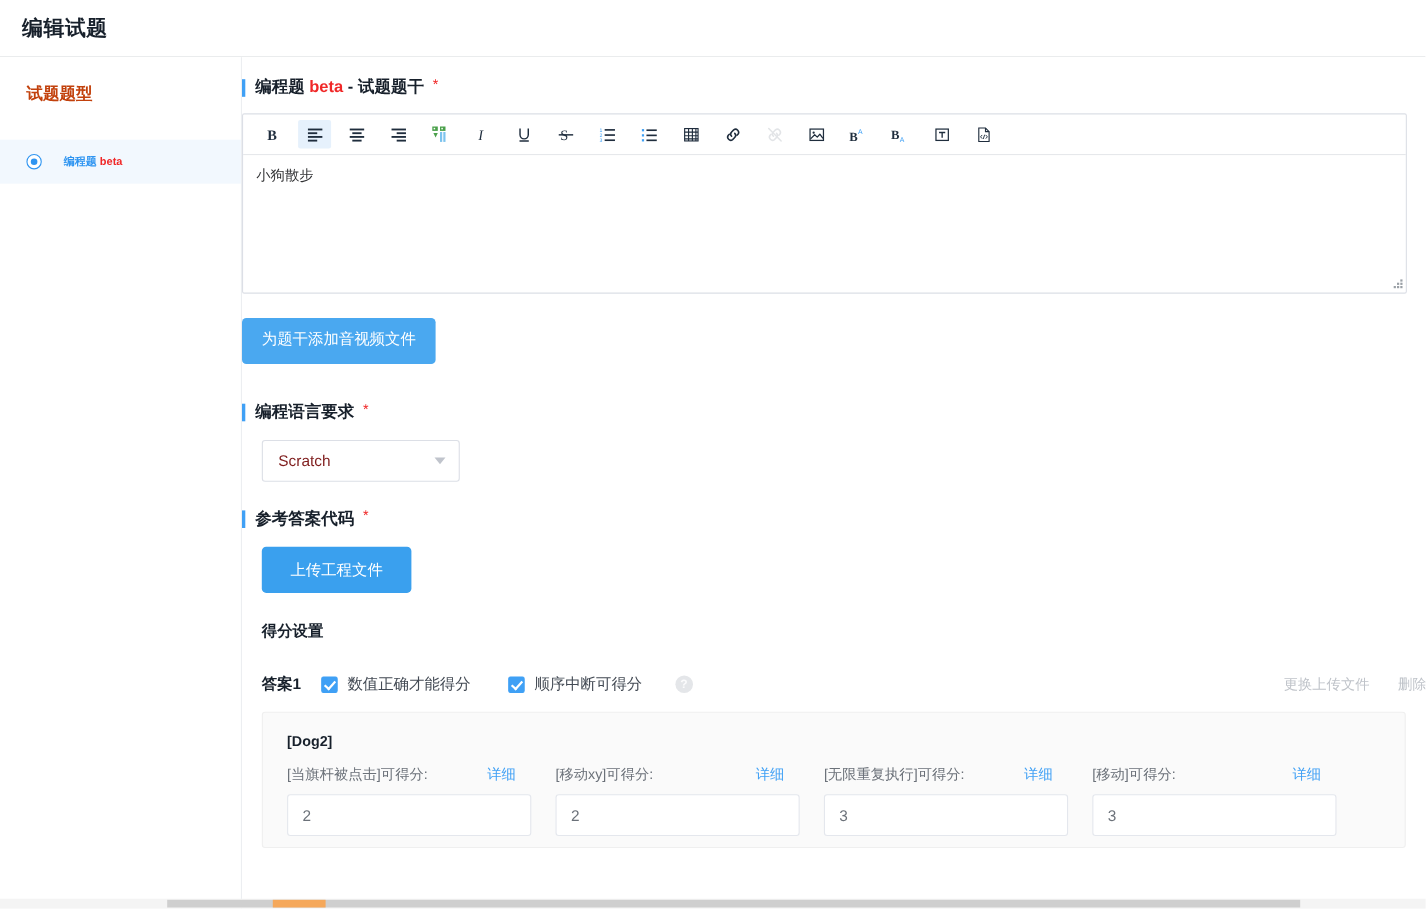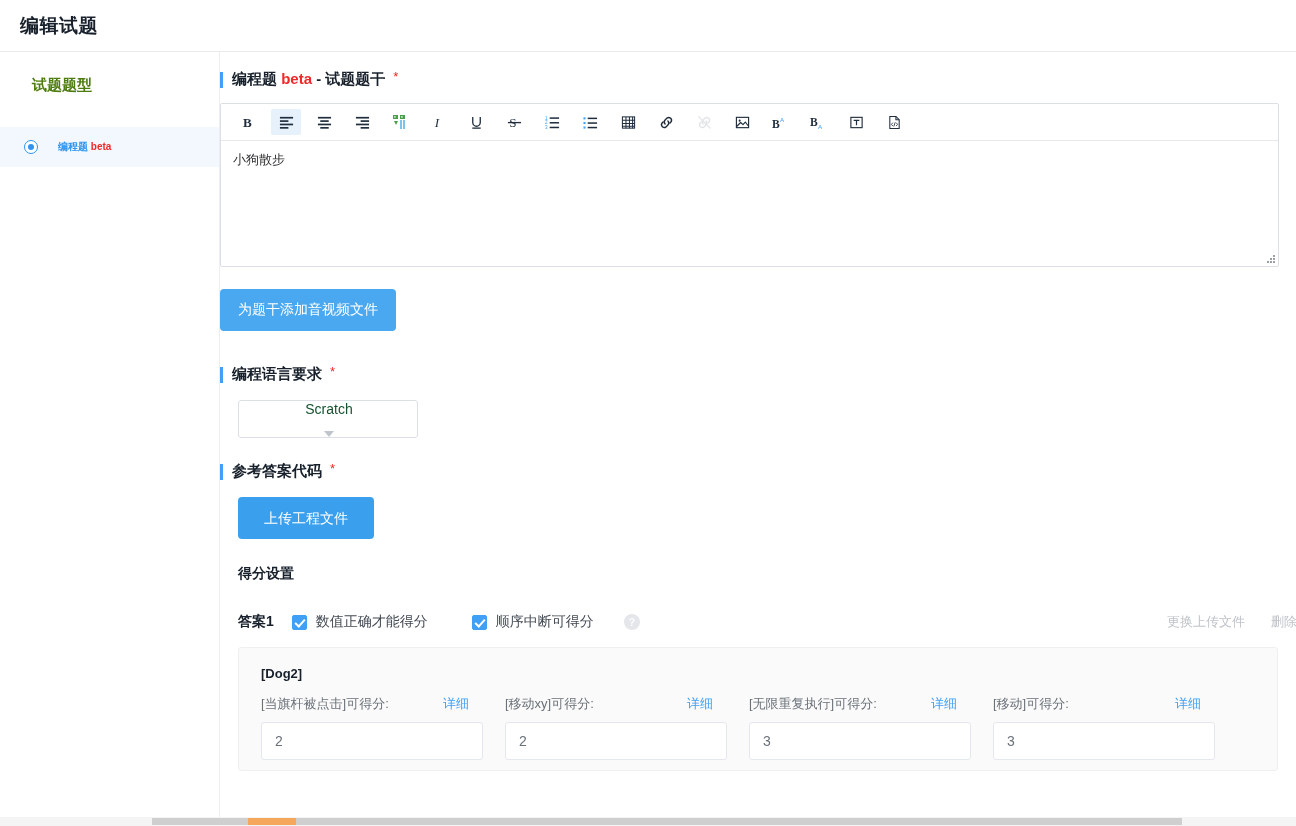--- a/index.html
+++ b/index.html
@@ -39,22 +39,22 @@
   .sidebar {
     width: 220px;
     flex: 0 0 220px;
     border-right: 1px solid #eceef1;
     padding-top: 24px;
     background: #fff;
   }
   .sidebar-heading {
     font-size: 15px;
     font-weight: bold;
-    color: #4d7c0f;
-    padding-left: 32px;
+    color: #c2410c;
+    padding-left: 24px;
     margin-bottom: 32px;
   }
   .sidebar-item {
     height: 40px;
     display: flex;
     align-items: center;
     padding-left: 24px;
     background: #f2f8fe;
     cursor: pointer;
   }
@@ -188,24 +188,23 @@
     margin-top: 16px;
     width: 180px;
     height: 38px;
     border: 1px solid #dcdfe6;
     border-radius: 3px;
     display: flex;
     align-items: center;
     justify-content: space-between;
     padding: 0 12px 0 14px;
     font-size: 14px;
-    color: #14532d;
-    background: #fff;
-    cursor: pointer;
-    flex-direction: column;
+    color: #7f1d1d;
+    background: #fff;
+    cursor: pointer;
   }
   .caret-down {
     width: 0; height: 0;
     border-left: 5px solid transparent;
     border-right: 5px solid transparent;
     border-top: 6px solid #c0c4cc;
   }
 
   
   .score-head {
@@ -244,21 +243,21 @@
   }
   .answer-title {
     font-size: 14px;
     font-weight: bold;
     color: #17202b;
     margin-right: 18px;
   }
   .chk-wrap {
     display: flex;
     align-items: center;
-    margin-right: 44px;
+    margin-right: 34px;
     font-size: 14px;
     color: #434a54;
     cursor: pointer;
   }
   .chk-box {
     width: 15px; height: 15px;
     border-radius: 2px;
     background: #3fa0f5;
     border: 1px solid #3fa0f5;
     margin-right: 9px;

